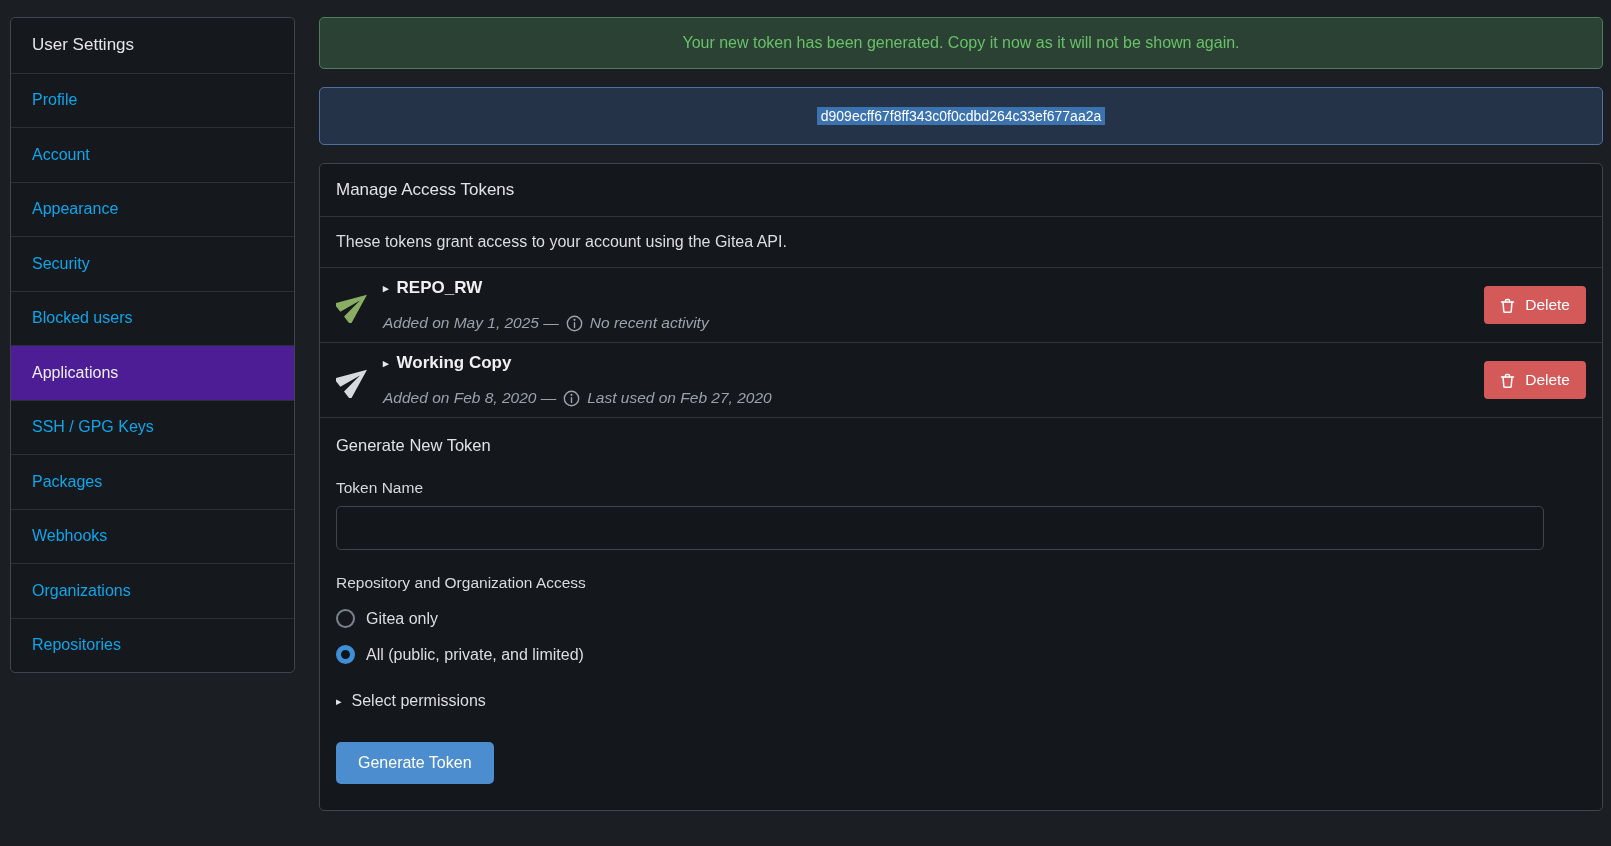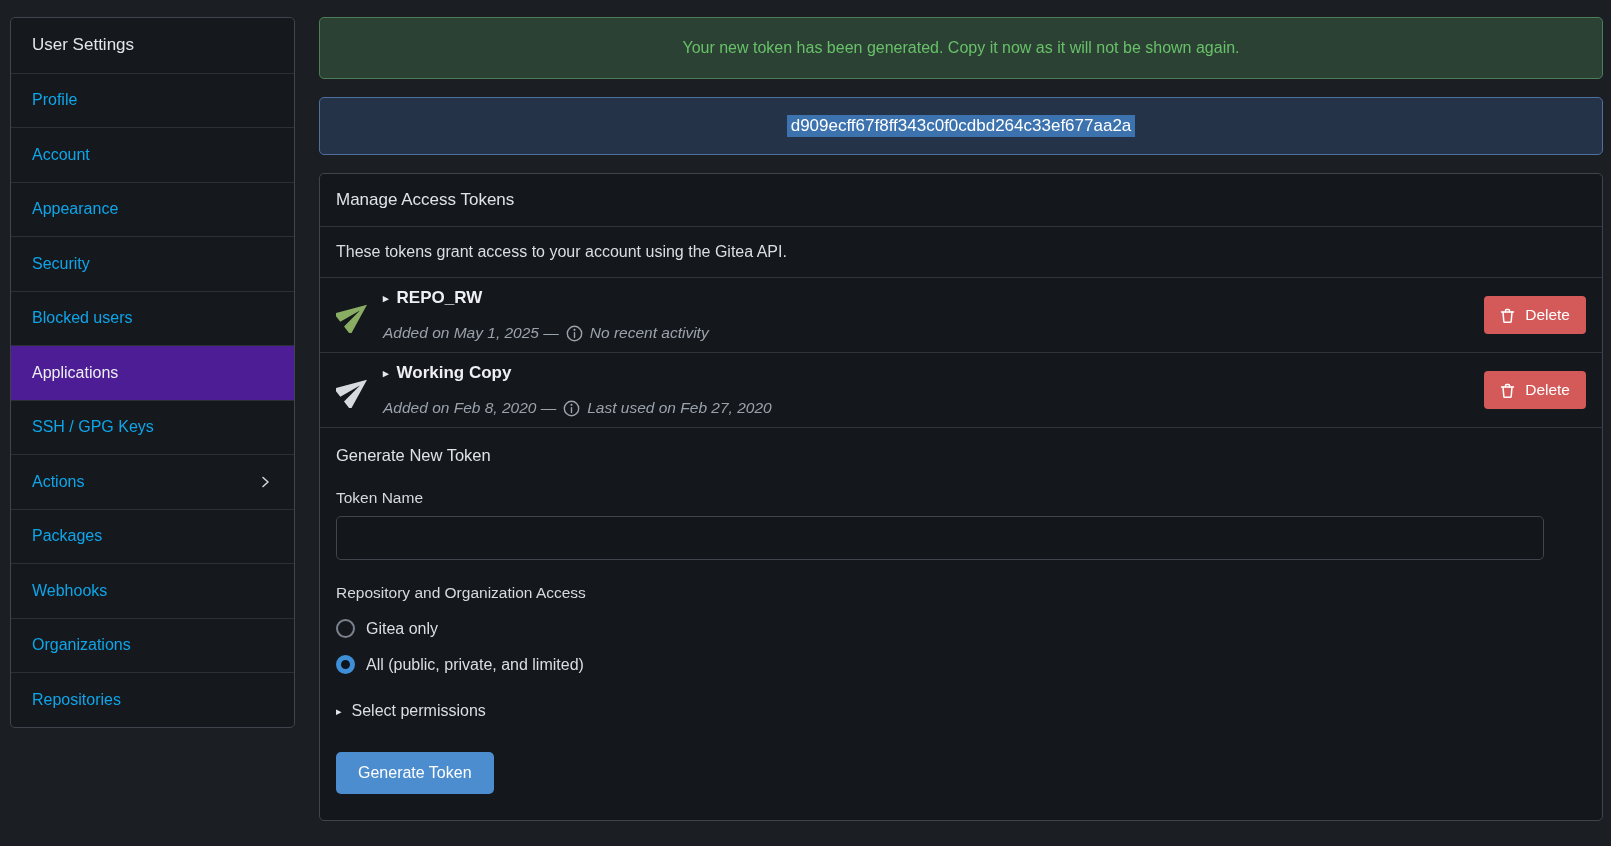--- a/index.html
+++ b/index.html
@@ -32,39 +32,39 @@
   }
   .side-item.title { cursor:default; font-size:17px; color:#e2e5ea; }
   .side-item:first-child { border-top:none; }
   .side-item.active { background:#4c1d95; color:#eceef1; }
   .side-chevron { margin-left:auto; width:16px; height:16px; }
 
   
   .main { flex:1; min-width:0; }
 
   .banner {
-    height:62px; margin-bottom:18px;
+    height:52px; margin-bottom:18px;
     background:#2b4134;
     border:1px solid #4e7e58;
     border-radius:5px;
     display:flex; align-items:center; justify-content:center;
     color:#68c168;
   }
 
   .tokenbox {
     height:58px; margin-bottom:18px;
     background:#253349;
     border:1px solid #4f6f9e;
     border-radius:5px;
     display:flex; align-items:center; justify-content:center;
   }
   .token-val {
     background:#3c73ae; color:#ffffff;
     padding:1px 4px;
-    font-size:17px;
+    font-size:14px;
     cursor:text;
   }
 
   .panel {
     background:#14171b;
     border:1px solid #3f454e;
     border-radius:5px;
     overflow:hidden;
   }
   .panel-header {
@@ -164,26 +164,20 @@
     <div class="side-item">
       <span>Blocked users</span>
     </div>
     <div class="side-item active">
       <span>Applications</span>
     </div>
     <div class="side-item">
       <span>SSH / GPG Keys</span>
     </div>
     <div class="side-item">
-      <span>Actions</span>
-      <svg class="side-chevron" viewBox="0 0 16 16" fill="none" stroke="#cfd3d9" stroke-width="1.6" stroke-linecap="round" stroke-linejoin="round">
-        <polyline points="6,3.5 11,8 6,12.5"></polyline>
-      </svg>
-    </div>
-    <div class="side-item">
       <span>Packages</span>
     </div>
     <div class="side-item">
       <span>Webhooks</span>
     </div>
     <div class="side-item">
       <span>Organizations</span>
     </div>
     <div class="side-item">
       <span>Repositories</span>

